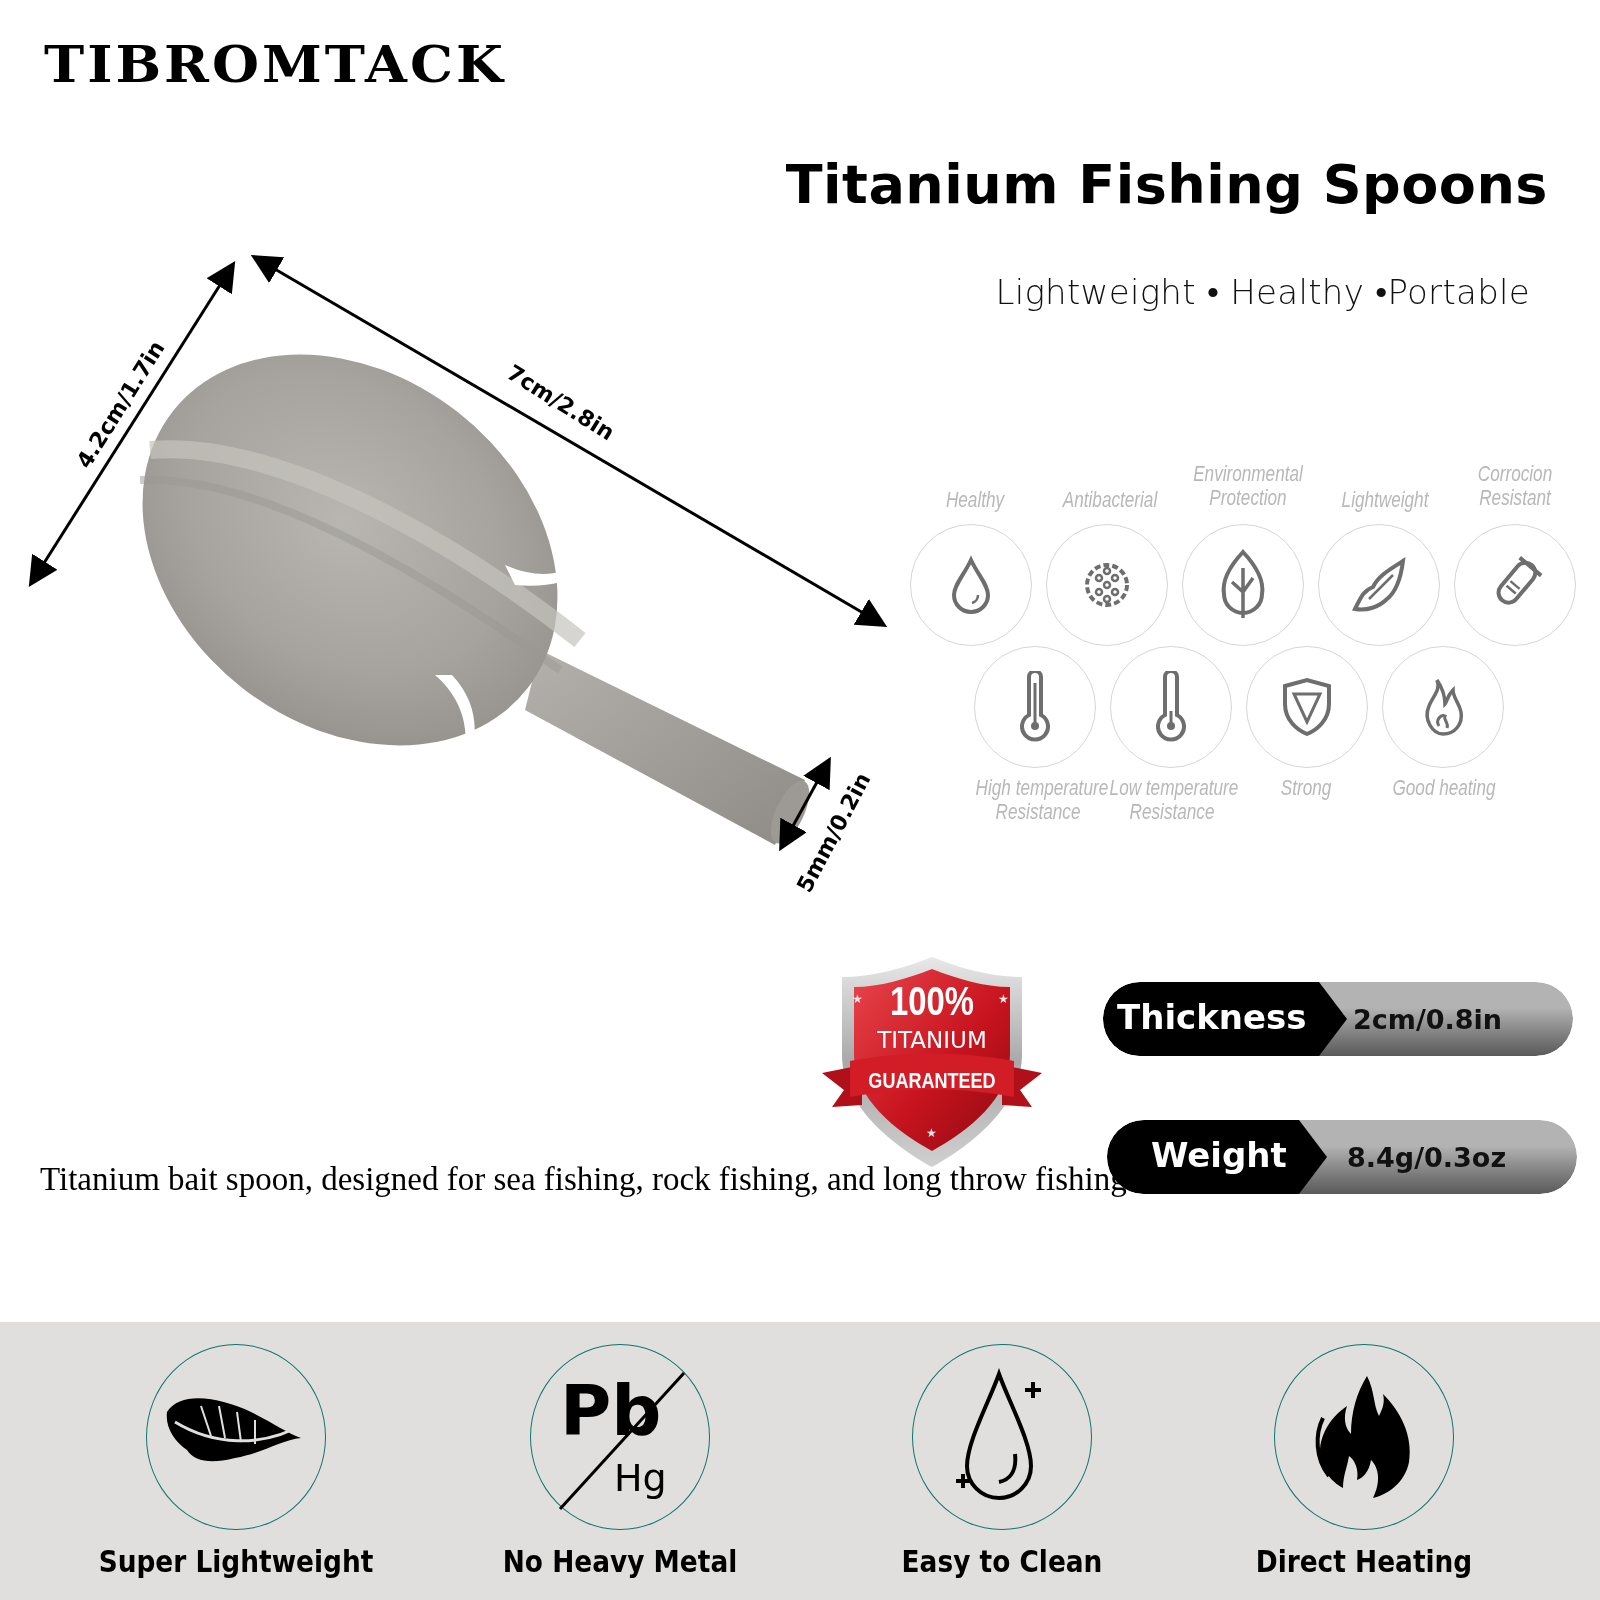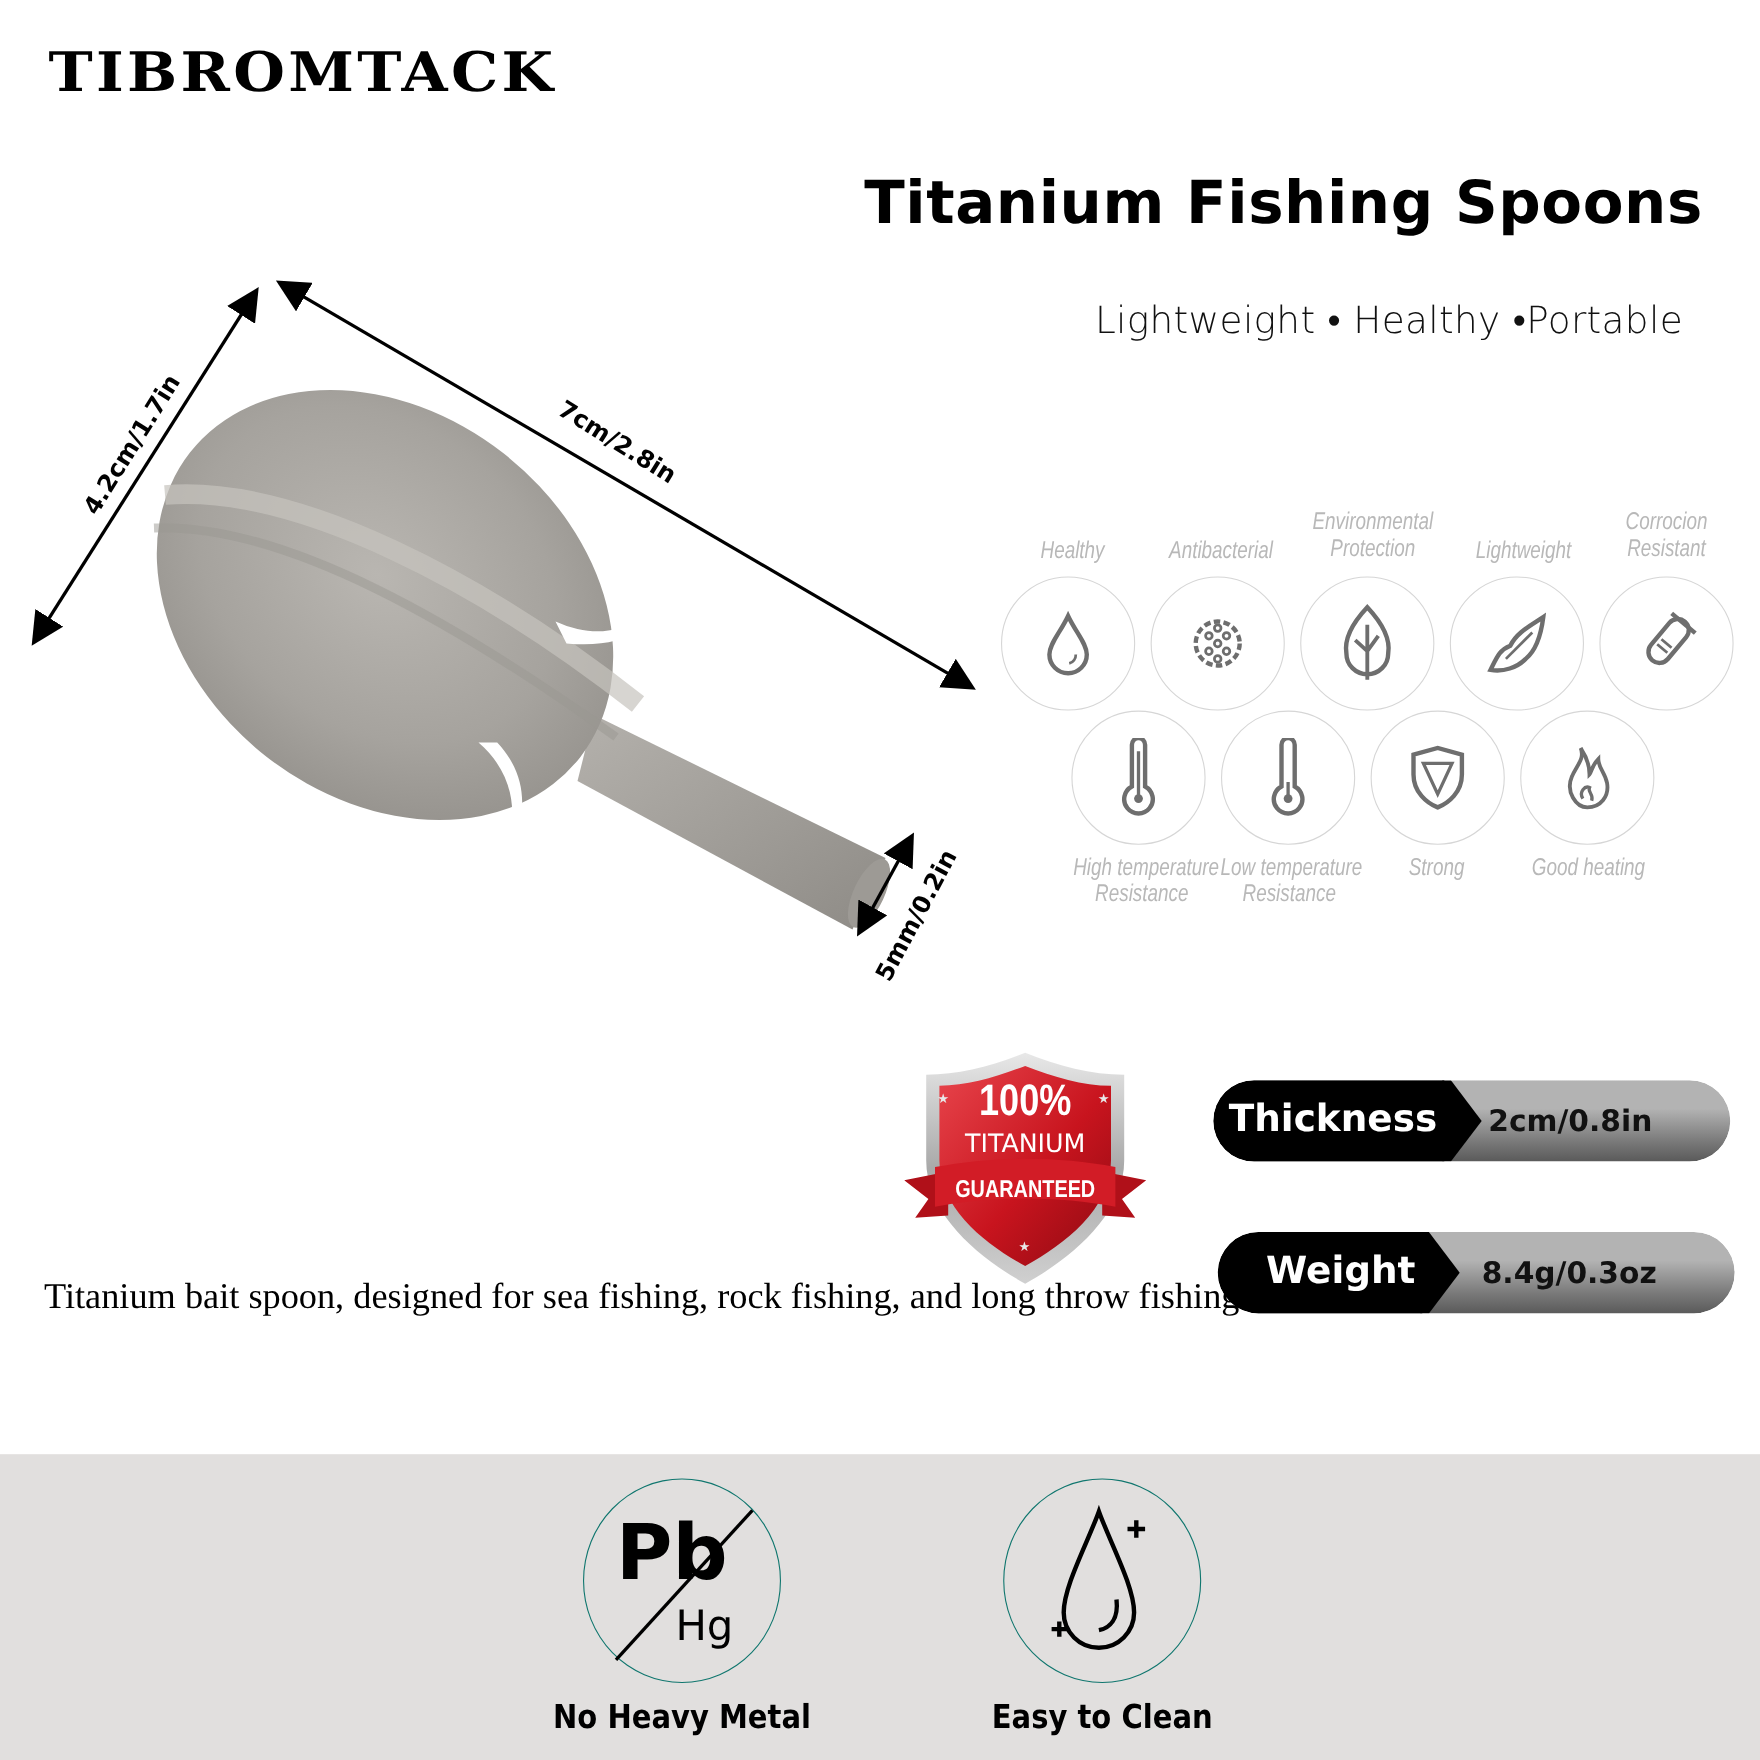--- a/index.html
+++ b/index.html
@@ -291,20 +291,30 @@
   <svg class="abs" style="left:184px; top:0;" width="40" height="74" viewBox="0 0 40 74">
       <path d="M0 0 L8 0 L36 37 L8 74 L0 74 Z" fill="#000"></path>
     </svg>
   <div class="pill-label" style="left:44px;">Weight</div>
   <div class="pill-value" style="left:240px;">8.4g/0.3oz</div>
 </div>
 
 <div class="abs desc">Titanium bait spoon, designed for sea fishing, rock fishing, and long throw fishing</div>
 
 <div class="abs bottom-panel">
+  <div class="b-item" style="left:46px;">
+    <div class="b-circle">
+      <svg width="150" height="90" viewBox="0 0 150 90">
+        <path d="M6 20 C 20 -2, 60 6, 90 20 C 110 30, 128 42, 140 46 C 120 48, 100 62, 74 66 C 50 72, 34 70, 26 58 C 14 50, 4 36, 6 20 Z" fill="#000"></path>
+        <path d="M14 30 C 50 52, 100 58, 146 30" fill="none" stroke="#e1dfde" stroke-width="3"></path>
+        <path d="M40 14 L50 44 M58 14 L64 46 M76 20 L80 50 M94 28 L94 52" stroke="#e1dfde" stroke-width="2"></path>
+      </svg>
+    </div>
+    <div class="b-label">Super Lightweight</div>
+  </div>
 
   <div class="b-item" style="left:430px;">
     <div class="b-circle">
       <svg width="176" height="180" viewBox="0 0 176 180">
         <text x="28" y="88" font-family="DejaVu Sans, sans-serif" font-weight="bold" font-size="70" fill="#000">Pb</text>
         <text x="82" y="144" font-family="DejaVu Sans, sans-serif" font-size="38" fill="#000">Hg</text>
         <line x1="152" y1="26" x2="28" y2="162" stroke="#000" stroke-width="3"></line>
       </svg>
     </div>
     <div class="b-label">No Heavy Metal</div>
@@ -315,13 +325,22 @@
       <svg width="130" height="150" viewBox="0 0 130 150">
         <path d="M62 12 C 72 40, 94 80, 94 104 A32 32 0 0 1 30 104 C 30 80, 52 40, 62 12 Z" fill="none" stroke="#000" stroke-width="4"></path>
         <path d="M78 92 C 80 110, 72 118, 62 120" fill="none" stroke="#000" stroke-width="4"></path>
         <path d="M96 20 L96 36 M88 28 L104 28" stroke="#000" stroke-width="4"></path>
         <path d="M26 112 L26 126 M19 119 L33 119" stroke="#000" stroke-width="4"></path>
       </svg>
     </div>
     <div class="b-label">Easy to Clean</div>
   </div>
 
+  <div class="b-item" style="left:1174px;">
+    <div class="b-circle">
+      <svg width="110" height="130" viewBox="0 0 110 130">
+        <path d="M58 4 C 66 20, 64 32, 70 44 C 74 36, 76 30, 74 22 C 92 40, 104 64, 100 90 C 96 110, 80 122, 64 126 C 72 110, 70 96, 62 88 C 60 100, 54 106, 48 108 C 50 98, 46 88, 40 84 C 38 96, 34 104, 34 116 C 16 106, 8 88, 12 70 C 16 54, 26 42, 38 34 C 34 46, 36 56, 42 62 C 42 40, 48 20, 58 4 Z" fill="#000"></path>
+        <path d="M14 46 C 6 62, 6 86, 20 104" fill="none" stroke="#000" stroke-width="4"></path>
+      </svg>
+    </div>
+    <div class="b-label">Direct Heating</div>
+  </div>
 </div>
 
 </body></html>

